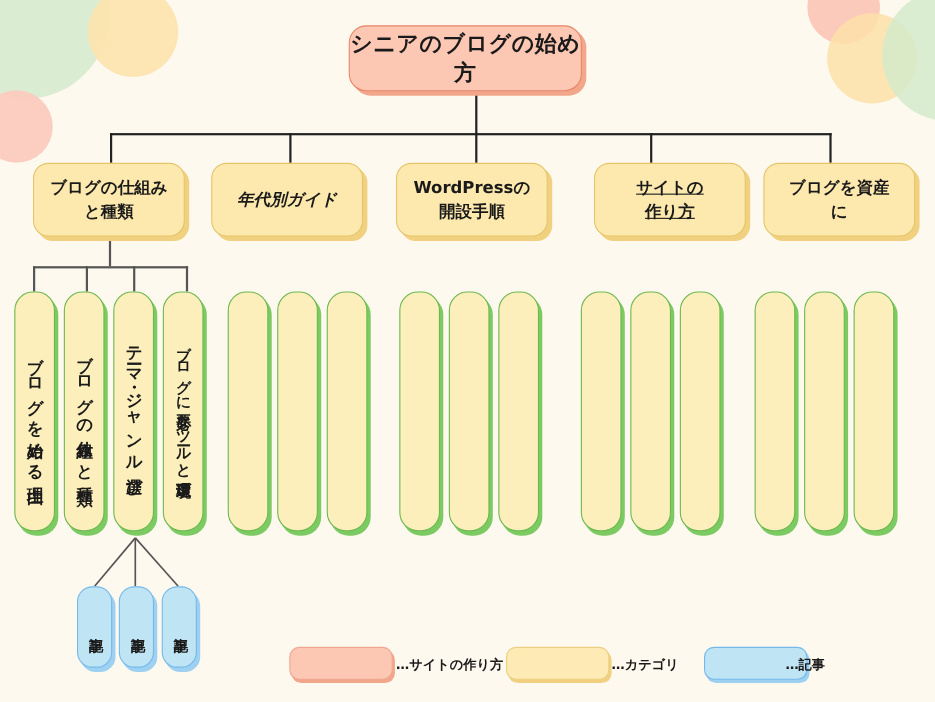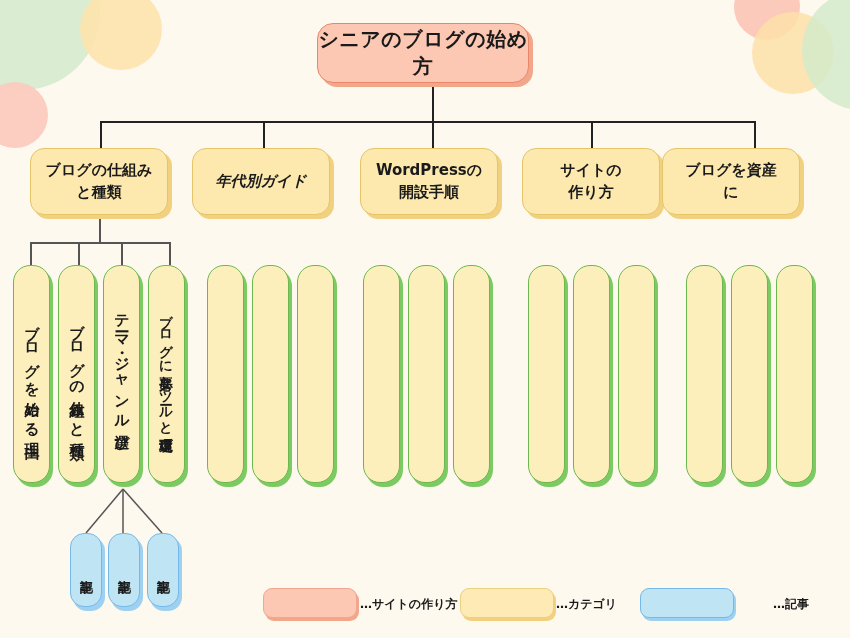--- a/index.html
+++ b/index.html
@@ -82,22 +82,22 @@
   <line x1="123" y1="489" x2="86" y2="533" stroke="#555" stroke-width="1.5"></line>
   <line x1="123" y1="489" x2="123" y2="533" stroke="#555" stroke-width="1.5"></line>
   <line x1="123" y1="489" x2="162" y2="533" stroke="#555" stroke-width="1.5"></line>
 </svg>
 
 <div class="box top">シニアのブログの始め方</div>
 
 <div class="box cat" style="left:30px;">ブログの仕組みと種類</div>
 <div class="box cat" style="left:192px;font-style:italic;">年代別ガイド</div>
 <div class="box cat" style="left:360px;">WordPressの開設手順</div>
-<div class="box cat" style="left:522px;padding:4px 30px;">サイトの作り方</div>
-<div class="box cat" style="left:662px;padding:4px 20px;">ブログを資産に</div>
+<div class="box cat" style="left:540px;padding:4px 30px;text-decoration:underline;">サイトの作り方</div>
+<div class="box cat" style="left:694px;padding:4px 20px;">ブログを資産に</div>
 
 <div class="pill" style="left:13px;">ブログを始める理由</div>
 <div class="pill" style="left:58px;">ブログの仕組みと種類</div>
 <div class="pill" style="left:103px;">テーマ・ジャンル選び</div>
 <div class="pill small" style="left:148px;">ブログに必要なツールと環境選び</div>
 
 <div class="pill" style="left:207px;"></div>
 <div class="pill" style="left:252px;"></div>
 <div class="pill" style="left:297px;"></div>
 
@@ -115,13 +115,13 @@
 
 <div class="art" style="left:70px;">記事</div>
 <div class="art" style="left:108px;">記事</div>
 <div class="art" style="left:147px;">記事</div>
 
 <div class="legend-swatch" style="left:263px;background:#fcc7b3;border:1px solid #f0a792;box-shadow:2px 3px 0 #f2a68a;"></div>
 <div class="legend-label" style="left:360px;">…サイトの作り方</div>
 <div class="legend-swatch" style="left:460px;background:#fdeab4;border:1px solid #ecd081;box-shadow:2px 3px 0 #f1d17f;"></div>
 <div class="legend-label" style="left:556px;">…カテゴリ</div>
 <div class="legend-swatch" style="left:640px;background:#bfe5f4;border:1px solid #74b9ea;box-shadow:2px 3px 0 #9dd0f1;"></div>
-<div class="legend-label" style="left:773px;">…記事</div>
+<div class="legend-label" style="left:714px;">…記事</div>
 
 </body></html>

